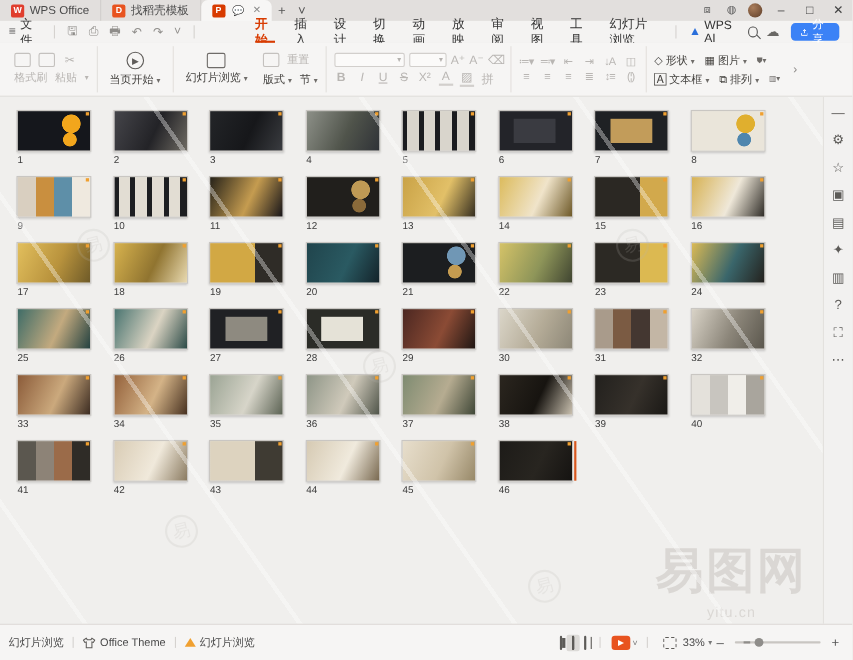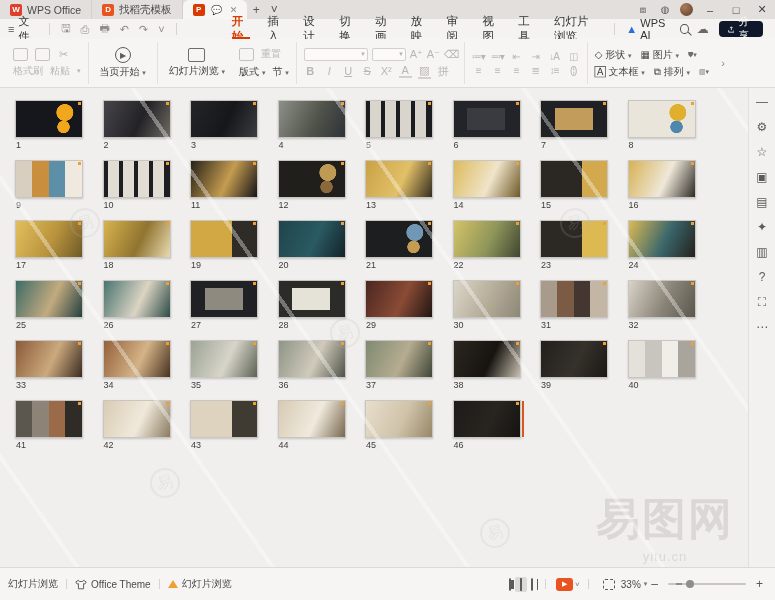--- a/index.html
+++ b/index.html
@@ -25,21 +25,21 @@
   .vsep { width:1px; height:12px; background:#d5d2cf; margin:0 6px; }
   .qicon { color:#8f8d8a; font-size:11px; margin:0 5px; }
   .menu-item { padding:0 9px; font-size:11.5px; color:#333; height:20px; display:flex; align-items:center; position:relative; }
   .menu-item.active { color:#d83b01; font-weight:bold; }
   .menu-item.active::after { content:""; position:absolute; left:9px; right:9px; bottom:0; height:2px; background:#d83b01; }
   .ai-lbl { display:flex; align-items:center; gap:3px; font-size:11px; color:#333; margin:0 6px; }
   .ai-mark { color:#2a6fdb; font-weight:bold; font-size:11px; }
   .search-glyph { width:10px; height:10px; border:1.4px solid #555; border-radius:50%; position:relative; margin:0 8px; }
   .search-glyph::after { content:""; position:absolute; width:5px; height:1.4px; background:#555; transform:rotate(45deg); right:-4px; bottom:-1px; }
   .cloud-glyph { color:#6a6865; font-size:12px; margin-right:10px; }
-  #share-btn { background:#0f172a; color:#fff; border-radius:4px; height:16px; padding:0 9px; display:flex; align-items:center; gap:4px; font-size:10.5px; margin-right:4px; }
+  #share-btn { background:#3b82f6; color:#fff; border-radius:4px; height:16px; padding:0 9px; display:flex; align-items:center; gap:4px; font-size:10.5px; margin-right:4px; }
 
   
   #ribbon { position:absolute; top:39px; left:0; width:775px; height:49px; background:#f6f5f4; border-bottom:1px solid #dedbd8; display:flex; align-items:stretch; padding:3px 4px 3px 6px; }
   .rgroup { display:flex; flex-direction:column; justify-content:center; gap:3px; padding:0 7px; border-right:1px solid #e3e0dd; }
   .rrow { display:flex; align-items:center; gap:7px; }
   .ric { width:15px; height:13px; border:1.3px solid #c4c1be; border-radius:2px; position:relative; }
   .ric.en { border-color:#6f6c69; }
   .rlabel { font-size:10px; color:#b9b6b3; white-space:nowrap; }
   .rlabel.en { color:#44423f; }
   .caret { font-size:7px; color:#b9b6b3; }

